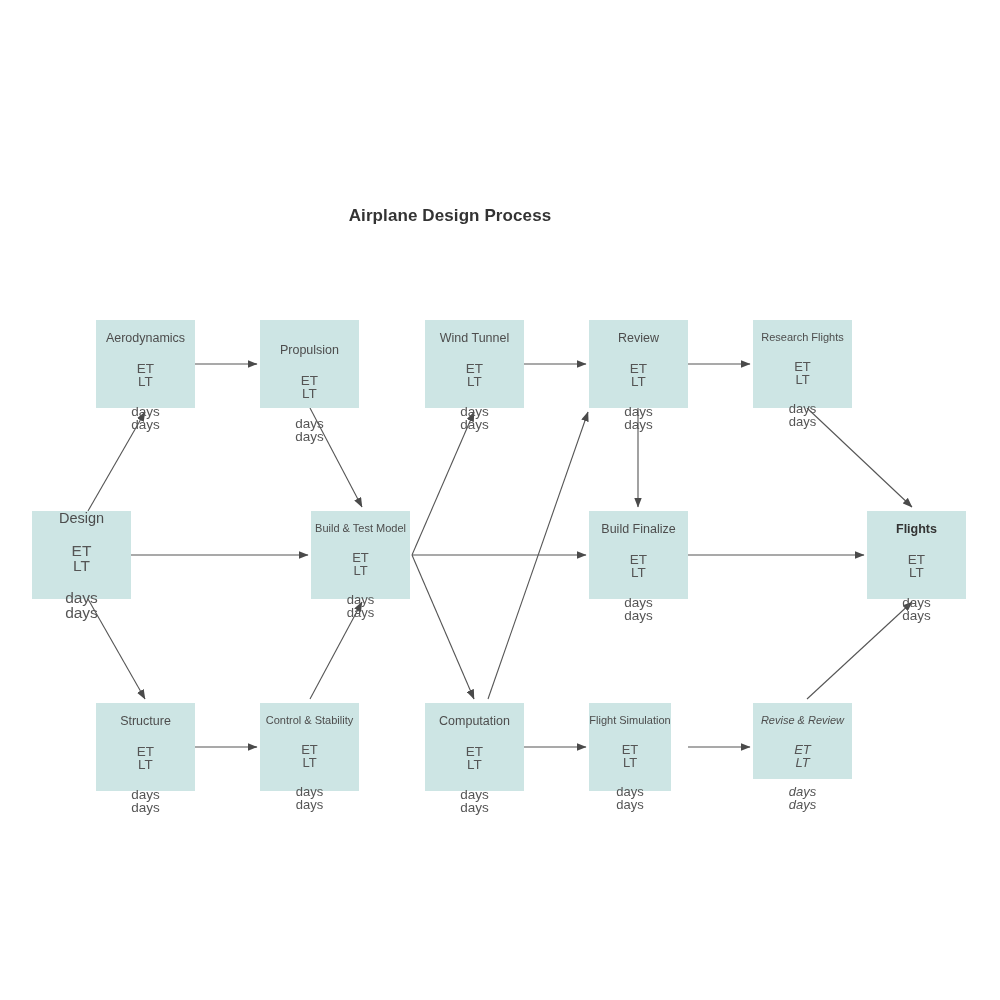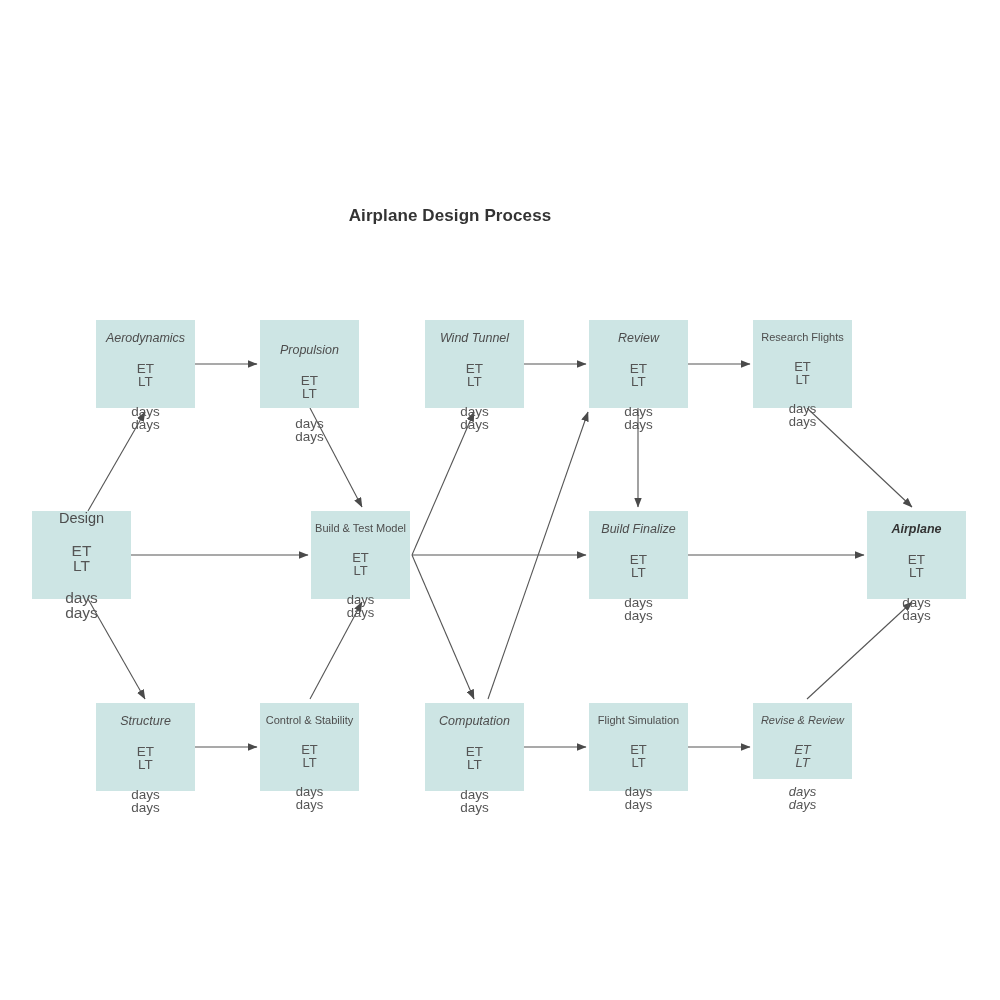--- a/index.html
+++ b/index.html
@@ -67,21 +67,21 @@
   }
   .node-cell {
     text-align: center;
     flex: 1 1 50%;
   }
 
   
   .sz-sm .node-label { font-size: 11px; }
   .sz-sm .node-row   { font-size: 13px; }
 
-  .sz-md .node-label { font-size: 12.5px; font-style: italic; }
+  .sz-md .node-label { font-size: 12.5px; }
   .sz-md .node-row   { font-size: 13.5px; }
 
   .sz-lg .node-label { font-size: 14.5px; }
   .sz-lg .node-row   { font-size: 15.5px; }
 
   .emph .node-label { font-weight: bold; color: #333333; }
 </style>
 </head>
 <body>
 
@@ -201,21 +201,21 @@
         <div class="node-row" style="margin-top: 17px;">
           <span class="node-cell">ET</span>
           <span class="node-cell">LT</span>
         </div>
         <div class="node-row" style="margin-top: 16px;">
           <span class="node-cell">days</span>
           <span class="node-cell">days</span>
         </div>
       </div>
       <div class="node sz-md emph" style="left: 867px; top: 511px; width: 99px; height: 88px; background: rgb(205, 229, 228);">
-        <div class="node-label" style="margin-top: 12px;">Airplane</div>
+        <div class="node-label" style="margin-top: 12px;">Flights</div>
         <div class="node-row" style="margin-top: 17px;">
           <span class="node-cell">ET</span>
           <span class="node-cell">LT</span>
         </div>
         <div class="node-row" style="margin-top: 16px;">
           <span class="node-cell">days</span>
           <span class="node-cell">days</span>
         </div>
       </div>
       <div class="node sz-md" style="left: 96px; top: 703px; width: 99px; height: 88px; background: rgb(205, 229, 228);">
@@ -244,21 +244,21 @@
         <div class="node-label" style="margin-top: 12px;">Computation</div>
         <div class="node-row" style="margin-top: 17px;">
           <span class="node-cell">ET</span>
           <span class="node-cell">LT</span>
         </div>
         <div class="node-row" style="margin-top: 16px;">
           <span class="node-cell">days</span>
           <span class="node-cell">days</span>
         </div>
       </div>
-      <div class="node sz-sm" style="left: 589px; top: 703px; width: 99px; height: 88px; background: rgb(205, 229, 228);">
+      <div class="node sz-sm" style="left: 589px; top: 703px; width: 82px; height: 88px; background: rgb(205, 229, 228);">
         <div class="node-label" style="margin-top: 12px;">Flight Simulation</div>
         <div class="node-row" style="margin-top: 17px;">
           <span class="node-cell">ET</span>
           <span class="node-cell">LT</span>
         </div>
         <div class="node-row" style="margin-top: 16px;">
           <span class="node-cell">days</span>
           <span class="node-cell">days</span>
         </div>
       </div>

